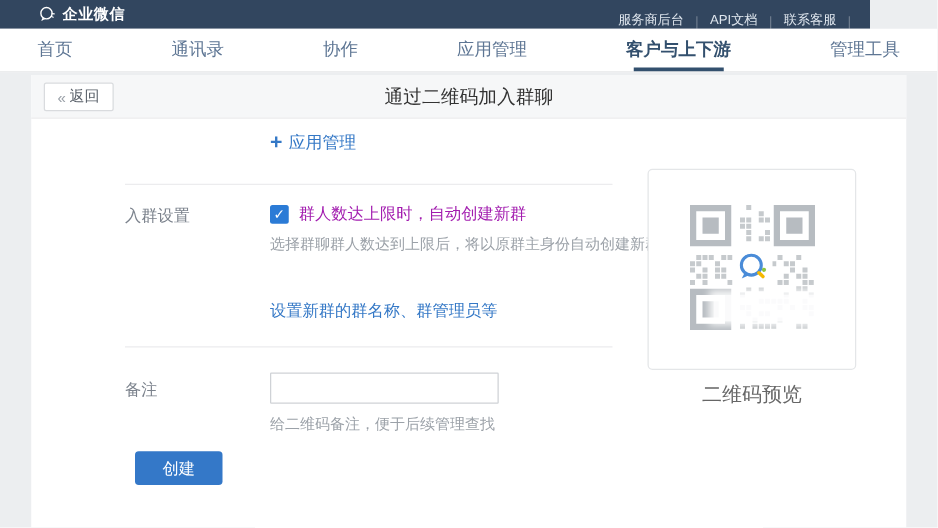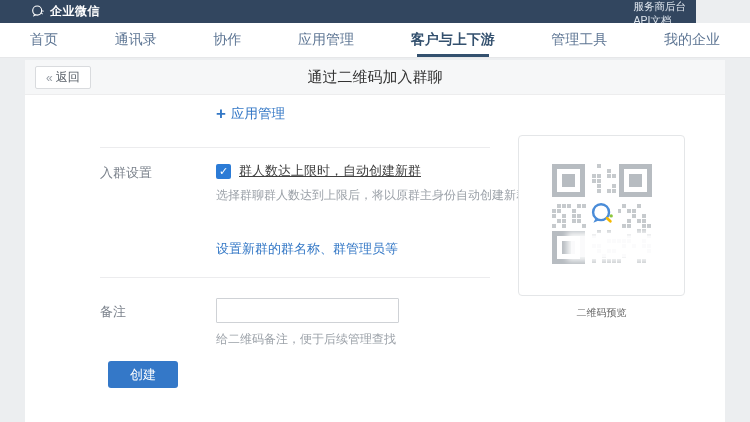--- a/index.html
+++ b/index.html
@@ -12,21 +12,21 @@
   }
   
   .topbar {
     position:absolute; left:0; top:0; width:696px; height:23px;
     background:#32465f; display:flex; align-items:center; justify-content:space-between;
     padding:0 8px 0 30px;
   }
   .brand { display:flex; align-items:center; gap:5px; cursor:pointer; }
   .brand-icon { display:flex; align-items:center; }
   .brand-name { color:#ffffff; font-size:12px; font-weight:bold; letter-spacing:.5px; }
-  .toplinks { display:flex; align-items:flex-start; height:100%;flex-direction:column; }
+  .toplinks { display:flex; align-items:flex-end; height:100%; }
   .toplinks a { color:#dfe6ee; font-size:10.5px; text-decoration:none; cursor:pointer; padding:0 2px; }
   .toplinks .sep { width:1px; height:10px; background:rgba(255,255,255,.28); margin:0 8px; }
   
   .mainnav {
     position:absolute; left:0; top:23px; width:750px; height:35px;
     background:#ffffff; border-bottom:1px solid #e6e7e9;
     display:flex; justify-content:space-between; align-items:stretch;
     padding:0 24px;
   }
   .nav-item {
@@ -69,21 +69,21 @@
   }
   .link { color:#3478c6; text-decoration:none; cursor:pointer; }
   .action-link { position:absolute; left:191px; top:45px; font-size:13.5px; display:flex; align-items:center; gap:5px; }
   .plus-icon { font-size:17px; font-weight:bold; line-height:14px; }
   .divider { position:absolute; left:75px; width:390px; height:1px; background:#ececee; }
   .checkbox-row { position:absolute; left:191px; top:102px; display:flex; align-items:center; gap:8px; }
   .checkbox {
     width:15px; height:15px; background:#2b7bd6; border-radius:2px; cursor:pointer;
     color:#fff; font-size:11px; display:flex; align-items:center; justify-content:center;
   }
-  .checkbox-label { font-size:13px; color:#404040;text-decoration:underline; }
+  .checkbox-label { font-size:13px; color:#a21caf; }
   .helper { position:absolute; left:191px; font-size:12px; color:#9ba1a8; }
   .settings-link { position:absolute; left:191px; top:180px; font-size:13px; }
   .remark-input {
     position:absolute; left:191px; top:238px; width:183px; height:25px;
     border:1px solid #cfd2d6; border-radius:1px; font-size:12px; padding:0 6px;
     color:#333; outline:none; font-family:inherit;
   }
   .submit-btn {
     position:absolute; left:83px; top:301px; width:70px; height:27px;
     background:#3478c8; border:none; border-radius:3px; color:#ffffff; font-size:13px;
@@ -99,21 +99,21 @@
     position:absolute; left:67px; top:62px; width:32px; height:32px;
     background:#fff; display:flex; align-items:center; justify-content:center;
   }
   .qr-mask {
     position:absolute; left:52px; top:100px; width:92px; height:21px;
     background:rgba(255,255,255,.93);
     box-shadow:0 0 6px 4px rgba(255,255,255,.88);
   }
   .qr-caption {
     position:absolute; left:493px; top:246px; width:167px;
-    text-align:center; font-size:10px; color:#666;
+    text-align:center; font-size:16px; color:#666;
   }
 </style>
 </head>
 <body>
 
 <header class="topbar">
   <div class="brand">
     <span class="brand-icon">
       <svg width="15" height="15" viewBox="0 0 24 24">
         <circle cx="11.5" cy="10.5" r="7.2" fill="none" stroke="#ffffff" stroke-width="1.8"></circle>
@@ -133,21 +133,20 @@
   </div>
 </header>
 
 <nav class="mainnav">
   <a class="nav-item">首页</a>
   <a class="nav-item">通讯录</a>
   <a class="nav-item">协作</a>
   <a class="nav-item">应用管理</a>
   <a class="nav-item active">客户与上下游</a>
   <a class="nav-item">管理工具</a>
-  <a class="nav-item">我的企业</a>
 </nav>
 
 <section class="panel">
 
   <div class="panel-header"></div>
   <button class="back-btn">
     <span class="back-chevrons">«</span>
     <span>返回</span>
   </button>
   <div class="page-title">通过二维码加入群聊</div>

